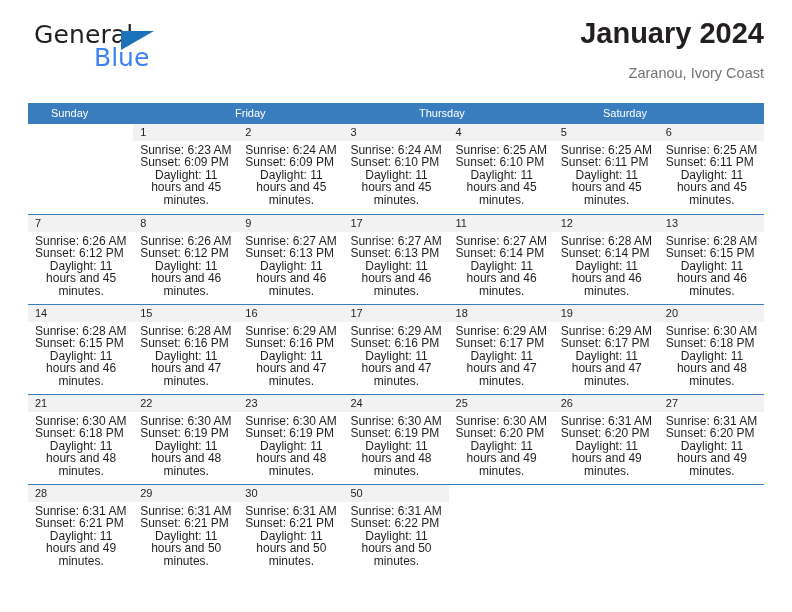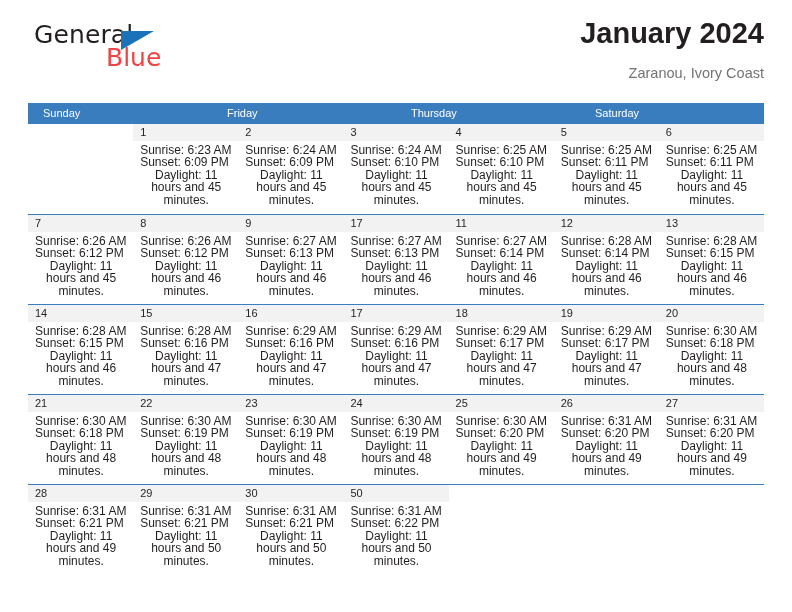--- a/index.html
+++ b/index.html
@@ -40,24 +40,23 @@
     position: absolute;
     left: 87px; top: 9px;
     width: 0; height: 0;
     border-left: 33px solid #1b72b8;
     border-bottom: 19px solid transparent;
   }
   .logo-blue {
     position: absolute;
     left: 60px; top: 23px;
     font-size: 25px;
-    color: #ef4444;
+    color: #3b82f6;
     line-height: 1;
     font-family: "DejaVu Sans", sans-serif;
-    margin-left: 12px;
   }
 
   .title-block {
     position: absolute;
     right: 0; top: 0;
     text-align: right;
   }
   .cal-title {
     font-size: 29px;
     color: #231f20;
@@ -82,21 +81,21 @@
   .weekday-row {
     display: flex;
     background: #3a7dbf;
     height: 21px;
   }
   .weekday {
     flex: 1 1 0;
     color: #ffffff;
     font-size: 11px;
     line-height: 21px;
-    padding-left: 15px;
+    padding-left: 23px;
     overflow: hidden;
     white-space: nowrap;
   }
 
   .week-row {
     display: flex;
     height: 90px;
     border-top: 1px solid #3a7dbf;
   }
   .week-row.first { border-top: none; }

